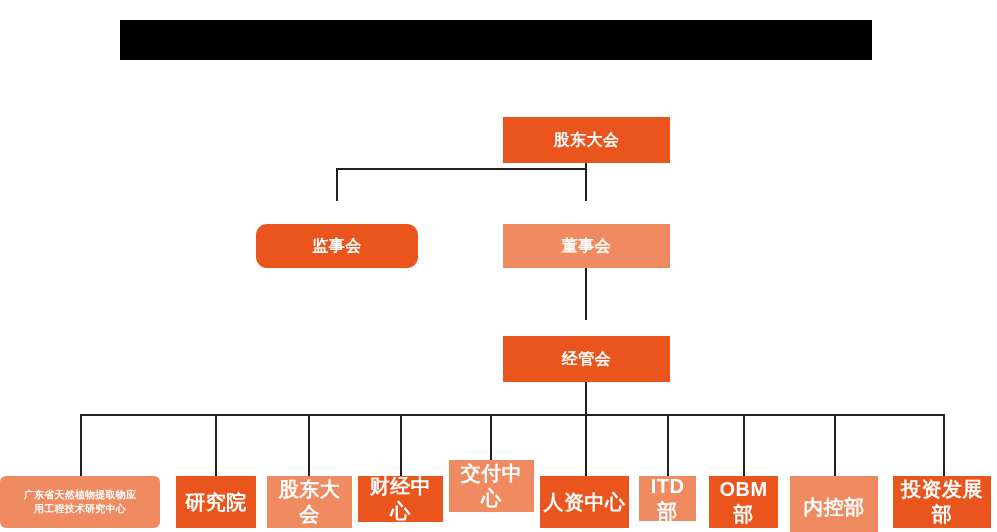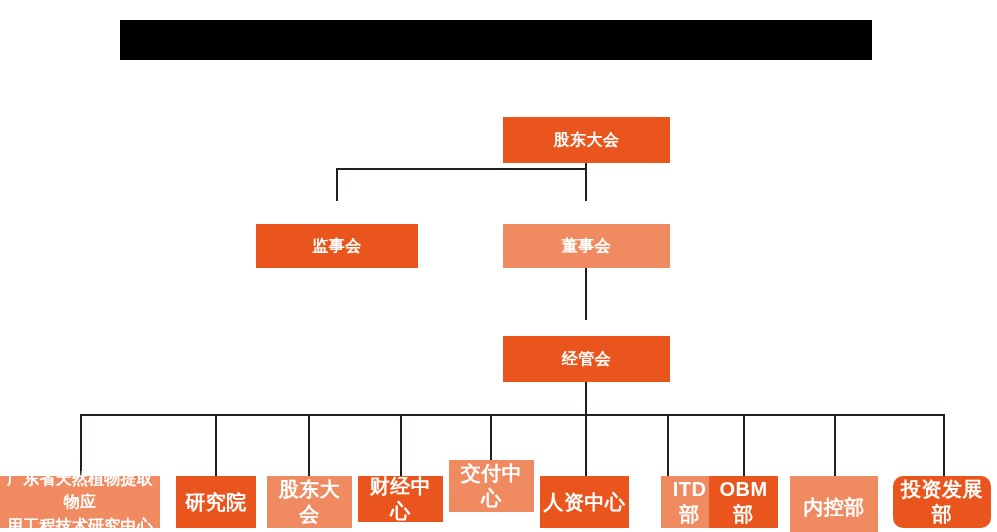--- a/index.html
+++ b/index.html
@@ -33,21 +33,21 @@
     font-weight: bold;
     line-height: 1.25;
     letter-spacing: 0.5px;
     z-index: 3;
   }
   .node.dark  { background: #EA551D; }
   .node.light { background: #EF8A61; }
   .node .label { display: block; padding: 0 3px; }
   .node.lvl1, .node.lvl2, .node.lvl3 { font-size: 16px; margin-top: 24px; }
   .node.lvl4 { font-size: 20px; }
-  .node.lvl4.small { font-size: 16px; line-height: 1.45; letter-spacing: 0.2px; }
+  .node.lvl4.small { font-size: 10px; line-height: 1.45; letter-spacing: 0.2px; border-radius: 6px; }
   .connector {
     position: absolute;
     background: #231f20;
     z-index: 1;
   }
   .connector.v { width: 2px; }
   .connector.h { height: 2px; }
 </style>
 </head>
 <body>
@@ -77,21 +77,21 @@
   <div class="connector v" style="left:585px; top:414px; height:62px;"></div>
   <div class="connector v" style="left:667px; top:414px; height:62px;"></div>
   <div class="connector v" style="left:743px; top:414px; height:62px;"></div>
   <div class="connector v" style="left:834px; top:414px; height:62px;"></div>
   <div class="connector v" style="left:943px; top:414px; height:62px;"></div>
 
   <div class="node lvl1 dark" style="left:503px; top:93px; width:167px; height:46px;">
     <span class="label">股东大会</span>
   </div>
 
-  <div class="node lvl2 dark" style="left:256px; top:200px; width:162px; height:44px;">
+  <div class="node lvl2 dark" style="left:256px; top:200px; width:162px; height:44px;border-radius:11px;">
     <span class="label">监事会</span>
   </div>
 
   <div class="node lvl2 light" style="left:503px; top:200px; width:167px; height:44px;">
     <span class="label">董事会</span>
   </div>
 
   <div class="node lvl3 dark" style="left:503px; top:312px; width:167px; height:46px;font-family:Liberation Serif, serif;">
     <span class="label">经管会</span>
   </div>
@@ -113,29 +113,29 @@
   </div>
 
   <div class="node lvl4 light" style="left:449px; top:460px; width:85px; height:52px;">
     <span class="label">交付中心</span>
   </div>
 
   <div class="node lvl4 dark" style="left:540px; top:476px; width:89px; height:52px;">
     <span class="label">人资中心</span>
   </div>
 
-  <div class="node lvl4 light" style="left:639px; top:476px; width:57px; height:52px;margin-left:22px;">
+  <div class="node lvl4 light" style="left:639px; top:476px; width:57px; height:45px;">
     <span class="label">ITD部</span>
   </div>
 
   <div class="node lvl4 dark" style="left:709px; top:476px; width:69px; height:52px;">
     <span class="label">OBM部</span>
   </div>
 
   <div class="node lvl4 light" style="left:790px; top:476px; width:88px; height:63px;">
     <span class="label">内控部</span>
   </div>
 
-  <div class="node lvl4 dark" style="left:893px; top:476px; width:98px; height:52px;border-radius:10px;">
+  <div class="node lvl4 dark" style="left:893px; top:476px; width:98px; height:52px;">
     <span class="label">投资发展部</span>
   </div>
 
 </div>
 
 </body></html>

